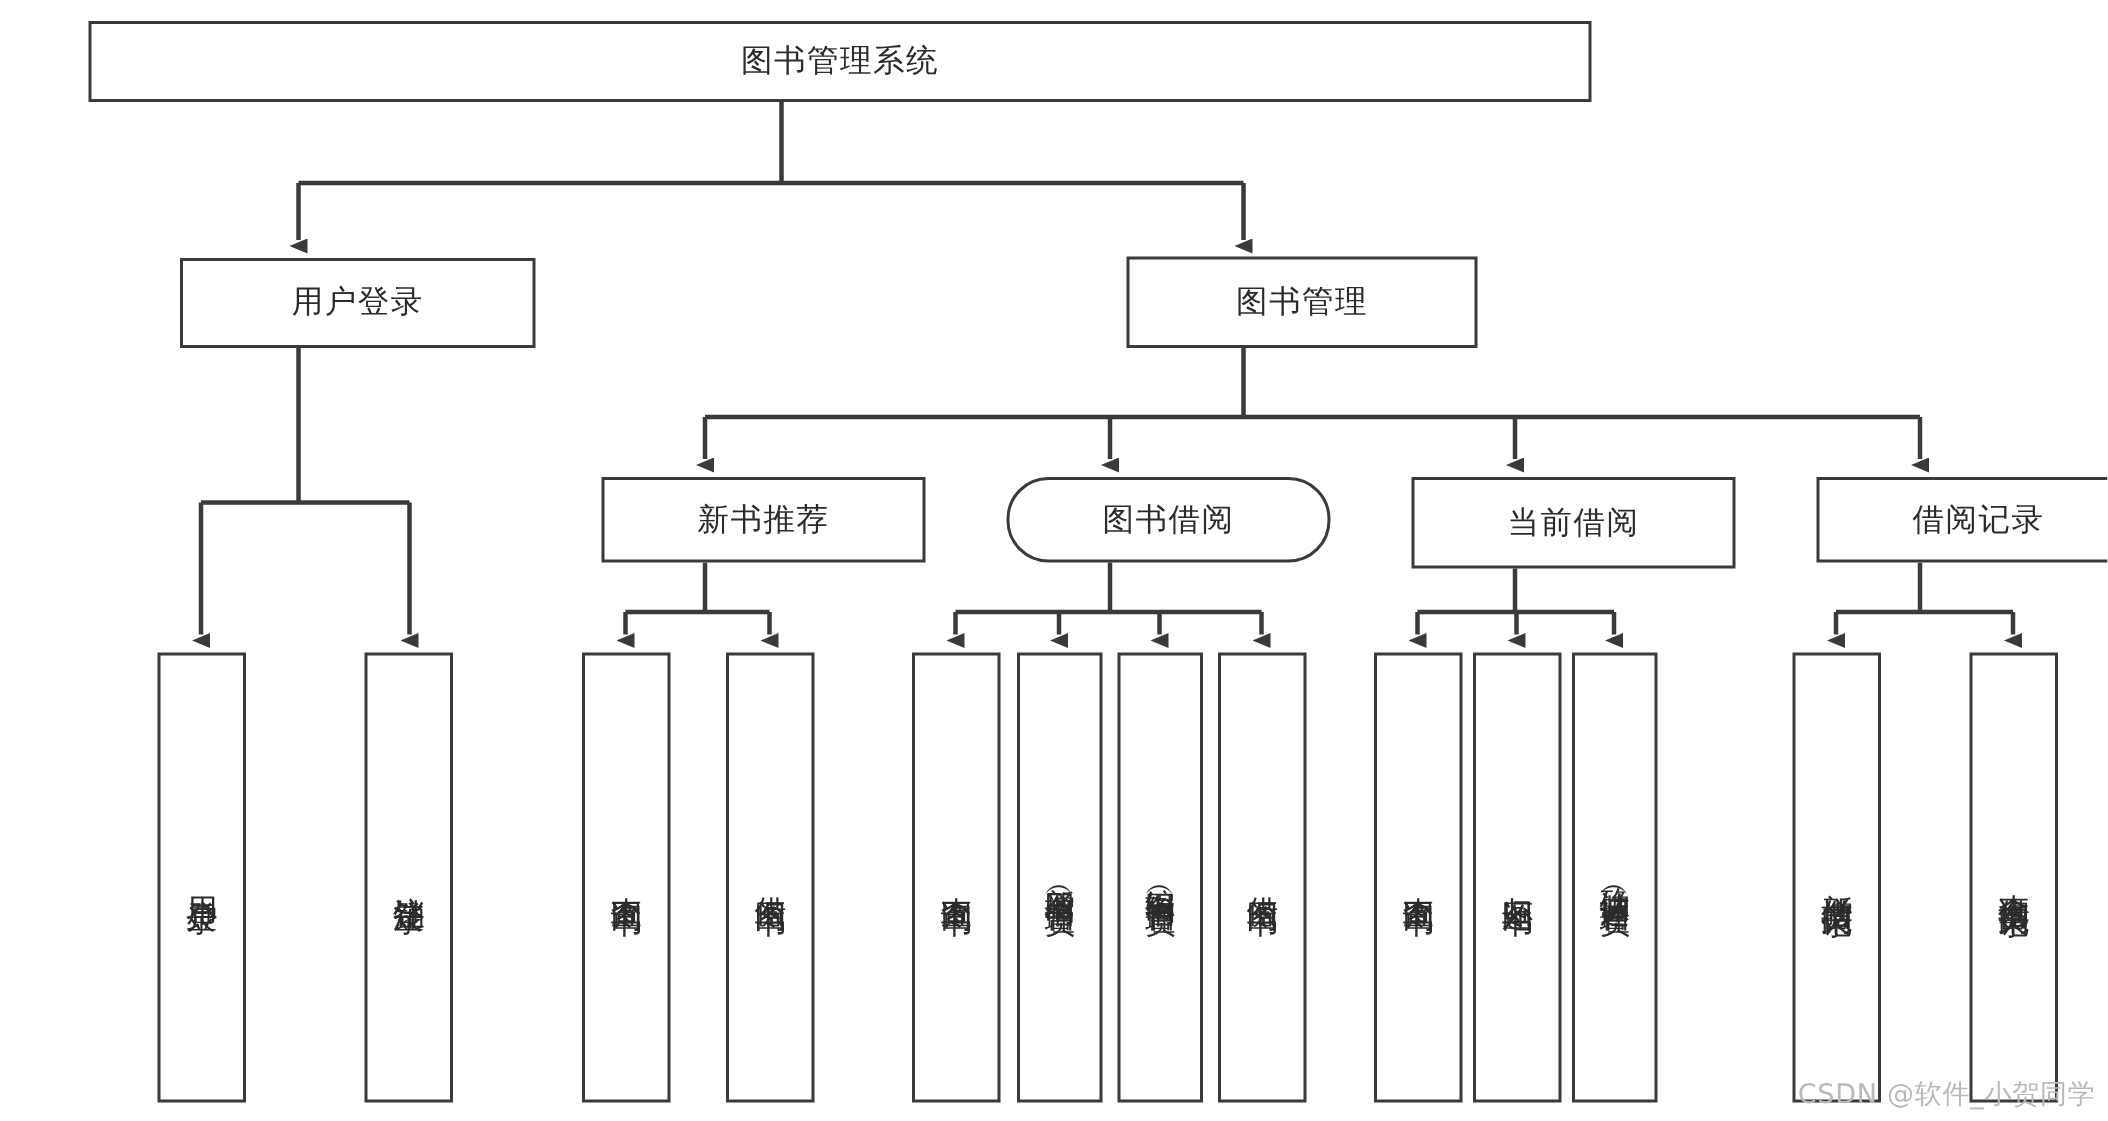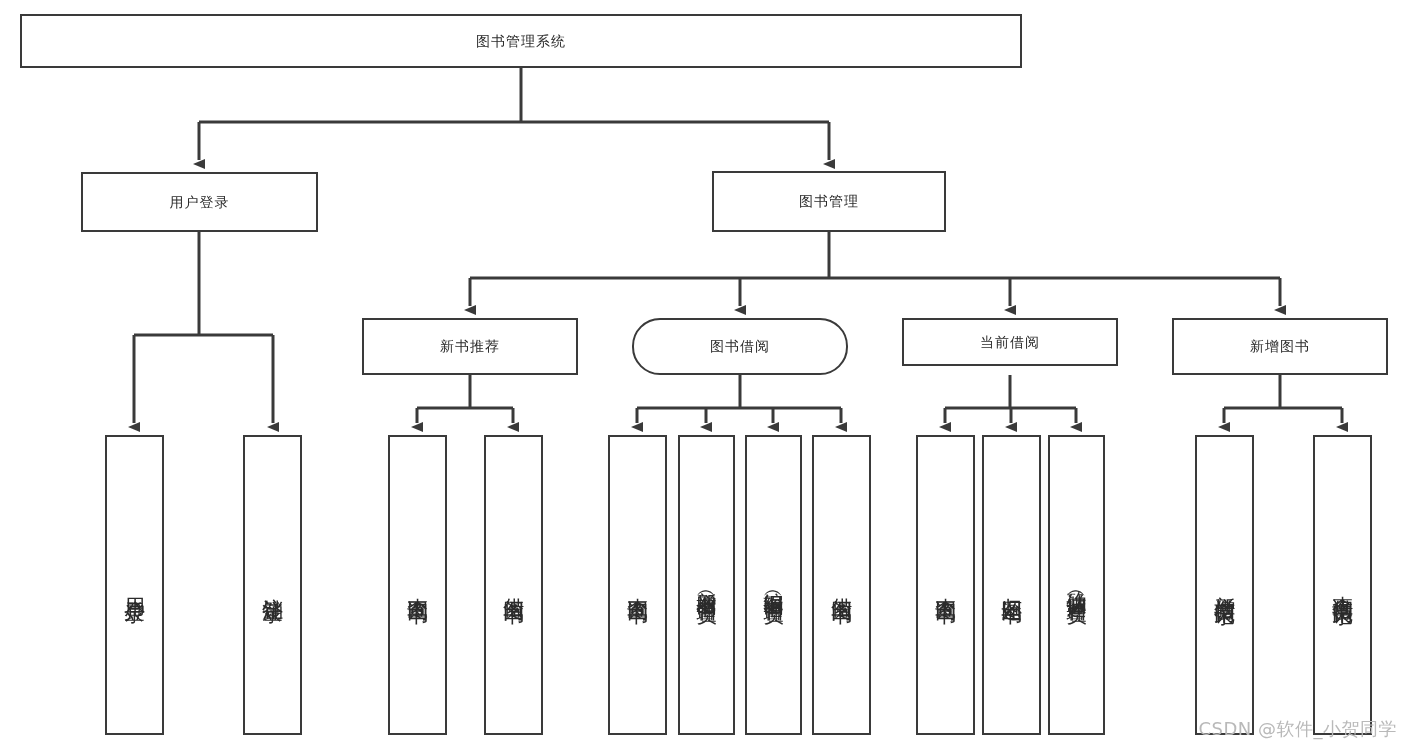--- a/index.html
+++ b/index.html
@@ -1,21 +1,21 @@
 <!DOCTYPE html>
 <html><head>
 <meta charset="utf-8">
 <style>
   html,body{margin:0;padding:0;background:#ffffff;}
   body{font-family:"DejaVu Sans","Liberation Sans",sans-serif;}
   #canvas{position:relative;width:1405px;height:747px;background:#ffffff;overflow:hidden;}
   svg#wires{position:absolute;left:0;top:0;width:1405px;height:747px;}
   .node{position:absolute;box-sizing:border-box;background:#ffffff;border:2px solid #3a3a3a;
         display:flex;align-items:center;justify-content:center;color:#2b2b2b;}
-  .node.horiz{font-size:14px;line-height:1.2;letter-spacing:1px;}
+  .node.horiz{font-size:21px;line-height:1.2;letter-spacing:1px;margin-left:39px;}
   .node.vert{writing-mode:vertical-rl;text-orientation:upright;font-size:21px;
              line-height:1.35;letter-spacing:2px;padding:6px 0;}
   .node.vert .txt{writing-mode:vertical-rl;text-orientation:upright;}
   .watermark{position:absolute;right:8px;bottom:6px;font-size:18px;color:#b9b9b9;
              letter-spacing:0.5px;white-space:nowrap;}
 </style>
 </head>
 <body>
 
 <div id="canvas">
@@ -80,25 +80,25 @@
   <div class="node horiz" style="left: 362px; top: 318px; width: 216px; height: 57px;">
     <span class="txt">新书推荐</span>
   </div>
 
   <div class="node horiz" style="left: 712px; top: 171px; width: 234px; height: 61px;">
     <span class="txt">图书管理</span>
   </div>
   <div class="node horiz" style="left: 632px; top: 318px; width: 216px; height: 57px; border-radius: 28px;">
     <span class="txt">图书借阅</span>
   </div>
-  <div class="node horiz" style="left: 902px; top: 318px; width: 216px; height: 48px;">
+  <div class="node horiz" style="left: 902px; top: 318px; width: 216px; height: 61px;">
     <span class="txt">当前借阅</span>
   </div>
   <div class="node horiz" style="left: 1172px; top: 318px; width: 216px; height: 57px;">
-    <span class="txt">新增图书</span>
+    <span class="txt">借阅记录</span>
   </div>
 
   <div class="node vert" style="left: 105px; top: 435px; width: 59px; height: 300px;">
     <span class="txt">用户登录</span>
     </div>
   <div class="node vert" style="left: 243px; top: 435px; width: 59px; height: 300px;">
     <span class="txt">注销登录</span>
     </div>
   <div class="node vert" style="left: 388px; top: 435px; width: 59px; height: 300px;">
     <span class="txt">查询图书</span>

